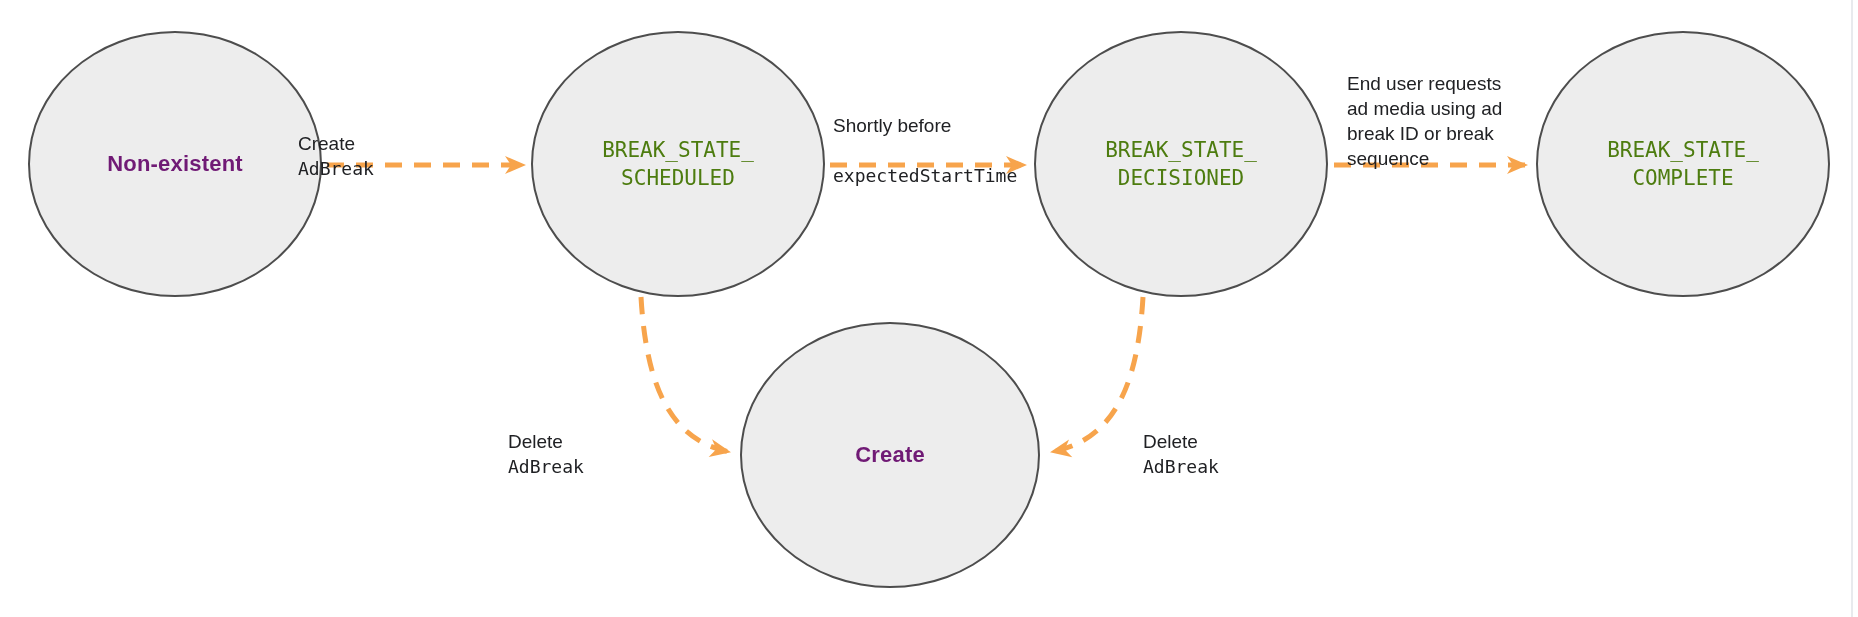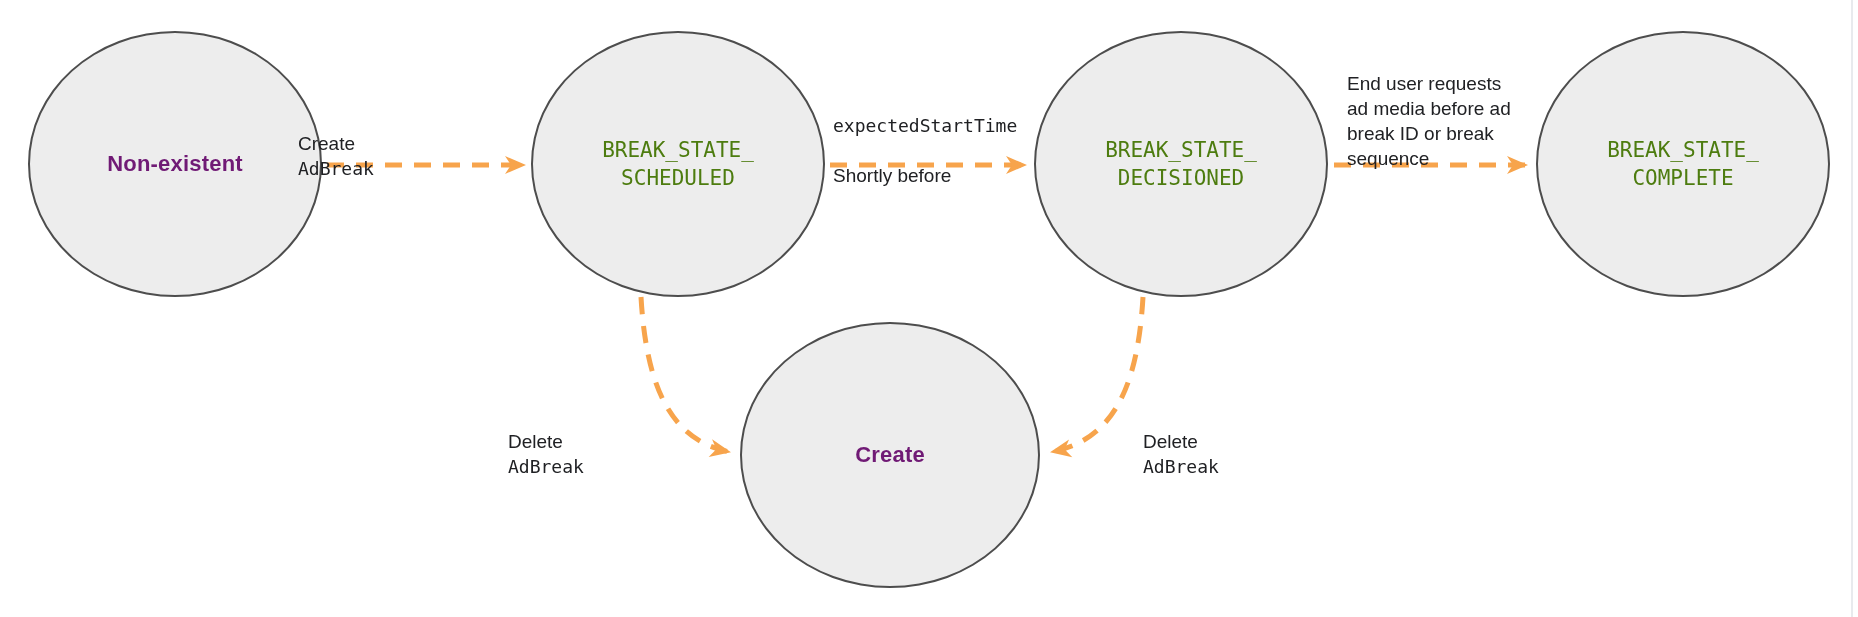--- a/index.html
+++ b/index.html
@@ -122,27 +122,27 @@
   <div class="node" id="node-deleted">
     <span class="node-label-plain">Create</span>
   </div>
 
   <div class="edge-label" id="label-create">
     <span class="sans">Create</span>
     <span class="code">AdBreak</span>
   </div>
 
   <div class="edge-label" id="label-shortly">
+    <span class="line sans">Shortly before</span>
     <span class="line code">expectedStartTime</span>
-    <span class="line sans">Shortly before</span>
   </div>
 
   <div class="edge-label" id="label-enduser">
     <span class="sans">End user requests
-ad media before ad
+ad media using ad
 break ID or break
 sequence</span>
   </div>
 
   <div class="edge-label" id="label-delete-l">
     <span class="sans">Delete</span>
     <span class="code">AdBreak</span>
   </div>
 
   <div class="edge-label" id="label-delete-r">

